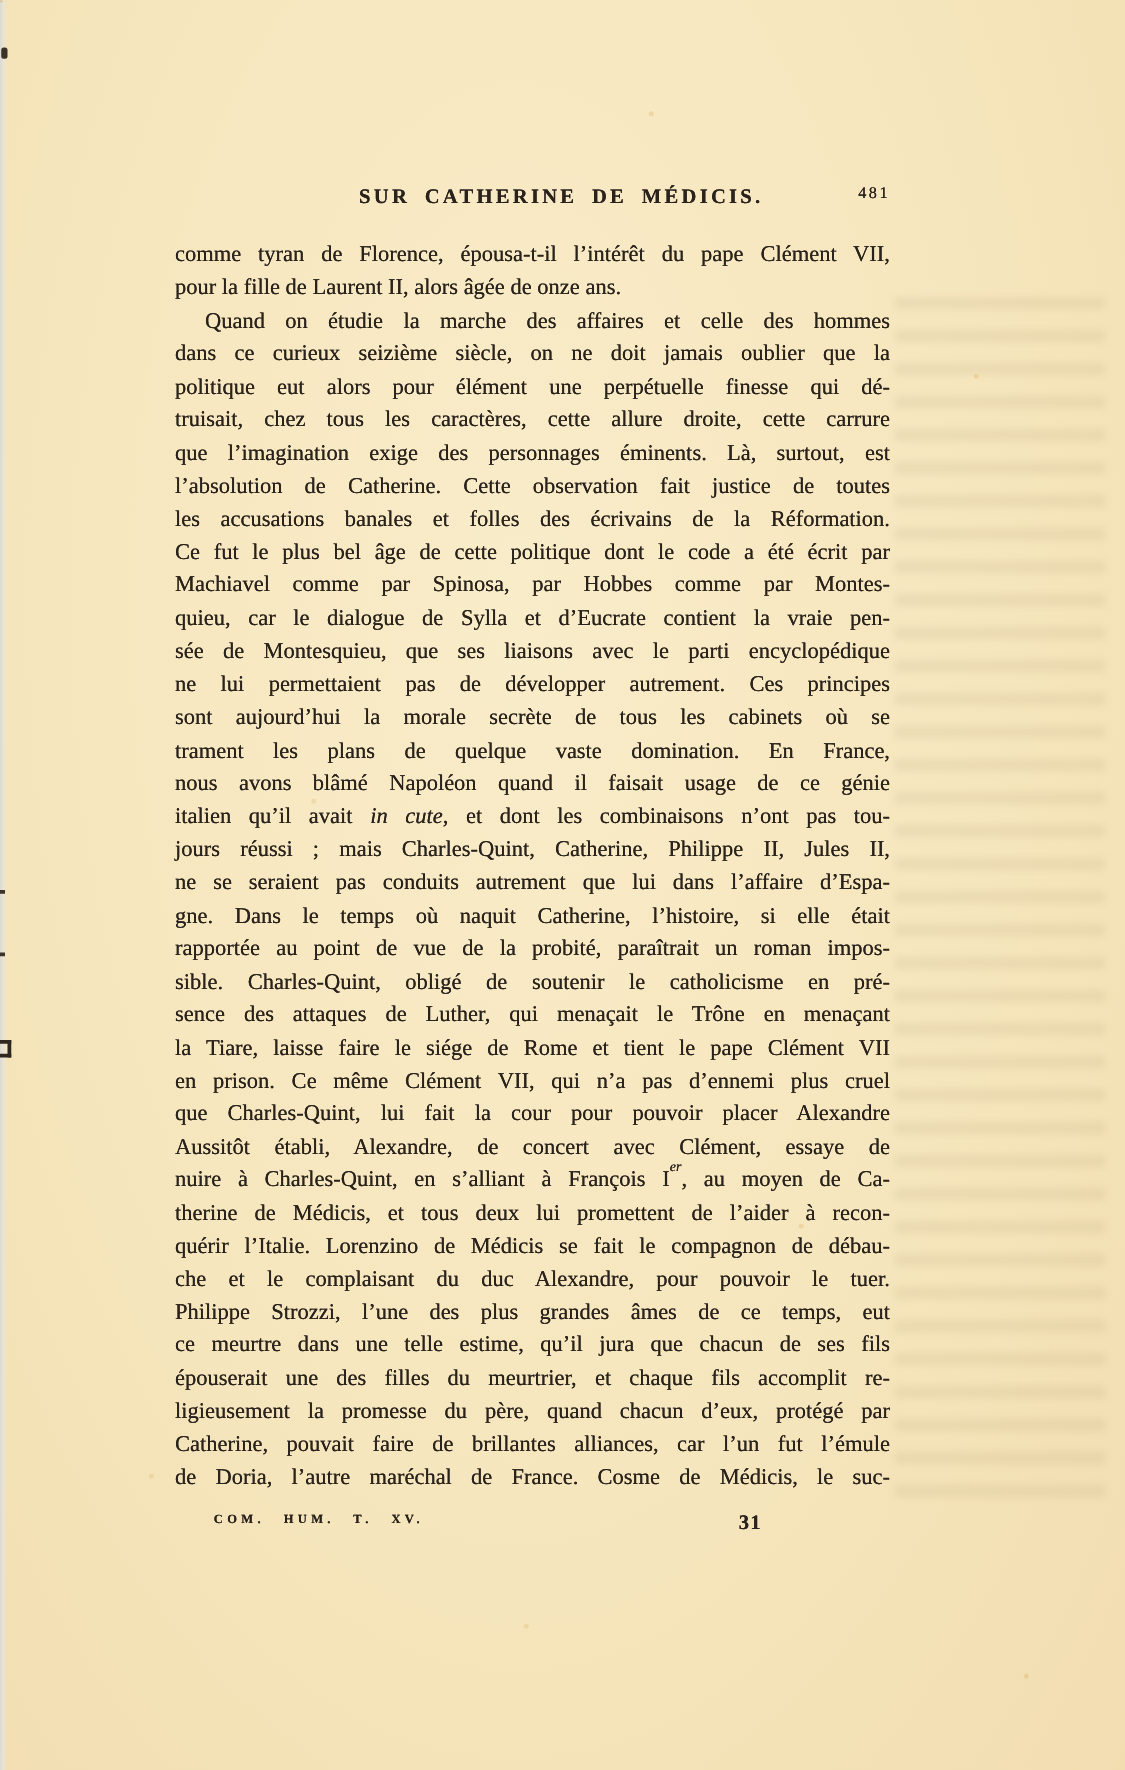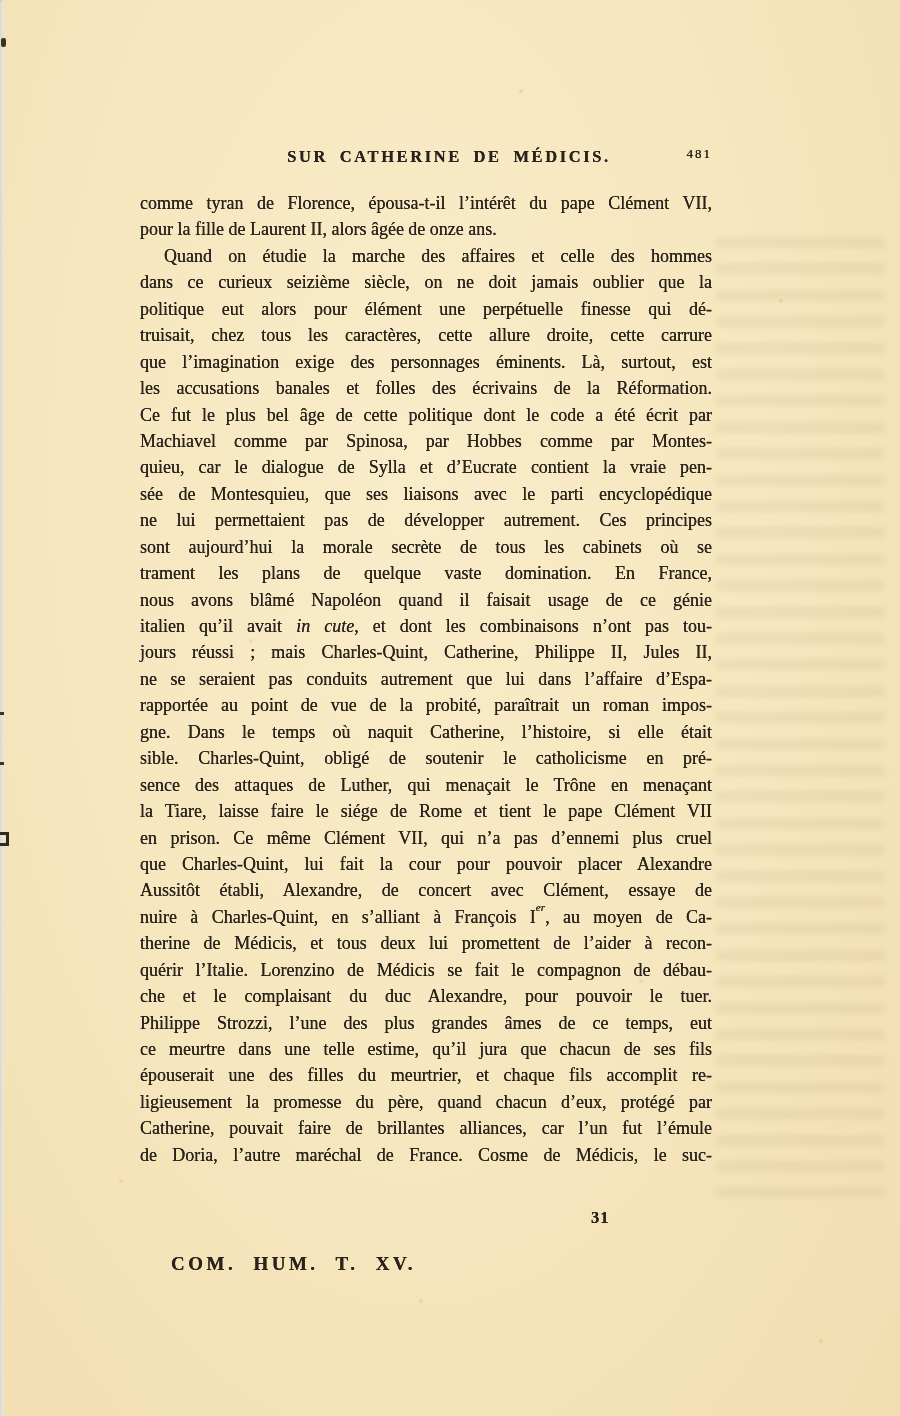--- a/index.html
+++ b/index.html
@@ -68,23 +68,22 @@
     white-space:normal;
     text-shadow:0 0 .45px currentColor;
   }
   .line.para-end{text-align-last:left;}
   .line.indent{text-indent:24px;}
   .line em{font-style:italic;}
   .line sup{font-size:0.62em;position:relative;top:-5px;line-height:0;font-style:italic;}
   .footer{position:absolute;left:140px;top:1208px;width:572px;height:26px;}
   .signature{
     position:absolute;left:31px;top:2px;
-    font-size:19px;font-weight:bold;letter-spacing:3.5px;word-spacing:9px;
+    font-size:10px;font-weight:bold;letter-spacing:3.5px;word-spacing:9px;
     text-shadow:0 0 .3px currentColor;
-    margin-top:43px;
   }
   .sheetnum{
     position:absolute;left:451px;top:0;
     font-size:16.5px;font-weight:600;letter-spacing:1px;
     text-shadow:0 0 .4px currentColor;
     text-align:right;
   }
 </style>
 </head>
 <body>
@@ -105,34 +104,35 @@
   </div>
 
   <div class="text-block">
       <div class="line"><span>comme tyran de Florence, épousa-t-il l’intérêt du pape Clément VII,</span></div>
       <div class="line para-end"><span>pour la fille de Laurent II, alors âgée de onze ans.</span></div>
       <div class="line indent"><span>Quand on étudie la marche des affaires et celle des hommes</span></div>
       <div class="line"><span>dans ce curieux seizième siècle, on ne doit jamais oublier que la</span></div>
       <div class="line"><span>politique eut alors pour élément une perpétuelle finesse qui dé-</span></div>
       <div class="line"><span>truisait, chez tous les caractères, cette allure droite, cette carrure</span></div>
       <div class="line"><span>que l’imagination exige des personnages éminents. Là, surtout, est</span></div>
+      <div class="line"><span>l’absolution de Catherine. Cette observation fait justice de toutes</span></div>
       <div class="line"><span>les accusations banales et folles des écrivains de la Réformation.</span></div>
       <div class="line"><span>Ce fut le plus bel âge de cette politique dont le code a été écrit par</span></div>
       <div class="line"><span>Machiavel comme par Spinosa, par Hobbes comme par Montes-</span></div>
       <div class="line"><span>quieu, car le dialogue de Sylla et d’Eucrate contient la vraie pen-</span></div>
       <div class="line"><span>sée de Montesquieu, que ses liaisons avec le parti encyclopédique</span></div>
       <div class="line"><span>ne lui permettaient pas de développer autrement. Ces principes</span></div>
       <div class="line"><span>sont aujourd’hui la morale secrète de tous les cabinets où se</span></div>
       <div class="line"><span>trament les plans de quelque vaste domination. En France,</span></div>
       <div class="line"><span>nous avons blâmé Napoléon quand il faisait usage de ce génie</span></div>
       <div class="line"><span>italien qu’il avait </span><em>in cute</em><span>, et dont les combinaisons n’ont pas tou-</span></div>
       <div class="line"><span>jours réussi ; mais Charles-Quint, Catherine, Philippe II, Jules II,</span></div>
       <div class="line"><span>ne se seraient pas conduits autrement que lui dans l’affaire d’Espa-</span></div>
+      <div class="line"><span>gne. Dans le temps où naquit Catherine, l’histoire, si elle était</span></div>
       <div class="line"><span>rapportée au point de vue de la probité, paraîtrait un roman impos-</span></div>
-      <div class="line"><span>gne. Dans le temps où naquit Catherine, l’histoire, si elle était</span></div>
       <div class="line"><span>sible. Charles-Quint, obligé de soutenir le catholicisme en pré-</span></div>
       <div class="line"><span>sence des attaques de Luther, qui menaçait le Trône en menaçant</span></div>
       <div class="line"><span>la Tiare, laisse faire le siége de Rome et tient le pape Clément VII</span></div>
       <div class="line"><span>en prison. Ce même Clément VII, qui n’a pas d’ennemi plus cruel</span></div>
       <div class="line"><span>que Charles-Quint, lui fait la cour pour pouvoir placer Alexandre</span></div>
       <div class="line"><span>Aussitôt établi, Alexandre, de concert avec Clément, essaye de</span></div>
       <div class="line"><span>nuire à Charles-Quint, en s’alliant à François I</span><sup>er</sup><span>, au moyen de Ca-</span></div>
       <div class="line"><span>therine de Médicis, et tous deux lui promettent de l’aider à recon-</span></div>
       <div class="line"><span>quérir l’Italie. Lorenzino de Médicis se fait le compagnon de débau-</span></div>
       <div class="line"><span>che et le complaisant du duc Alexandre, pour pouvoir le tuer.</span></div>

